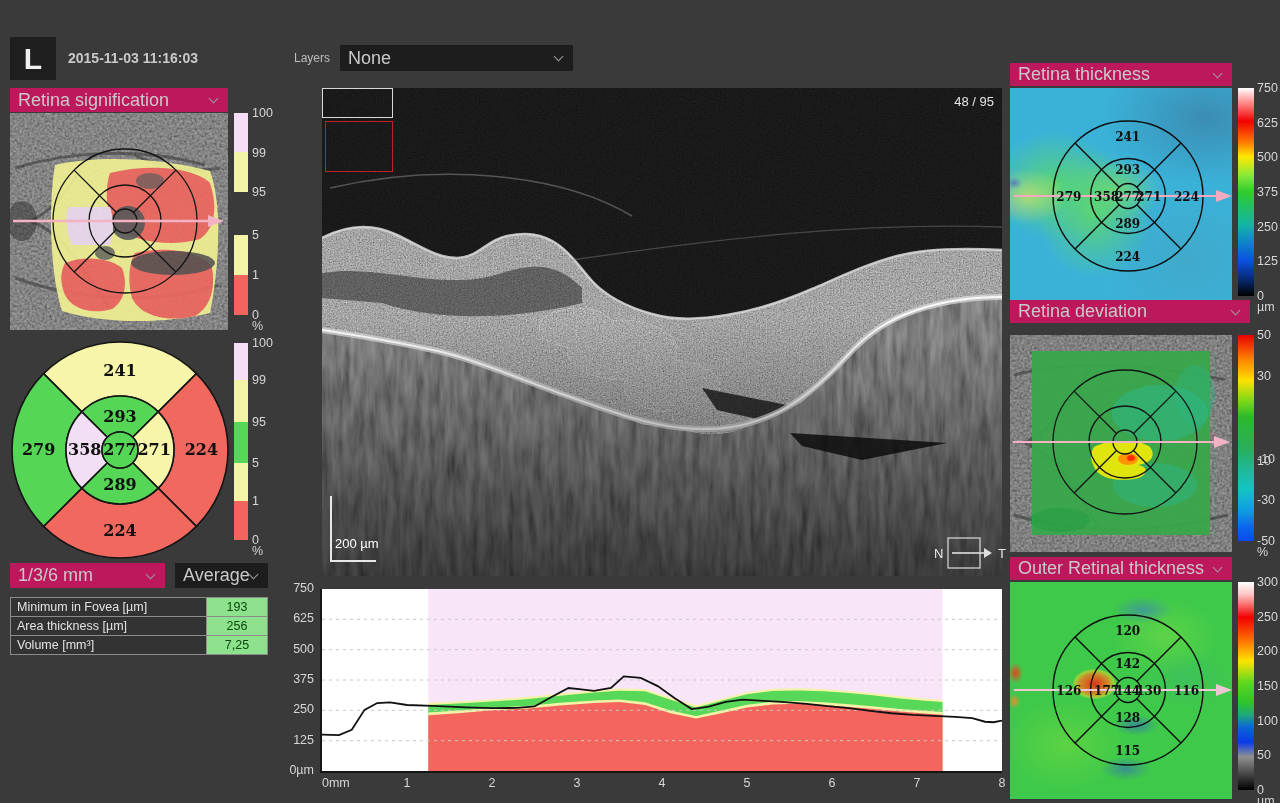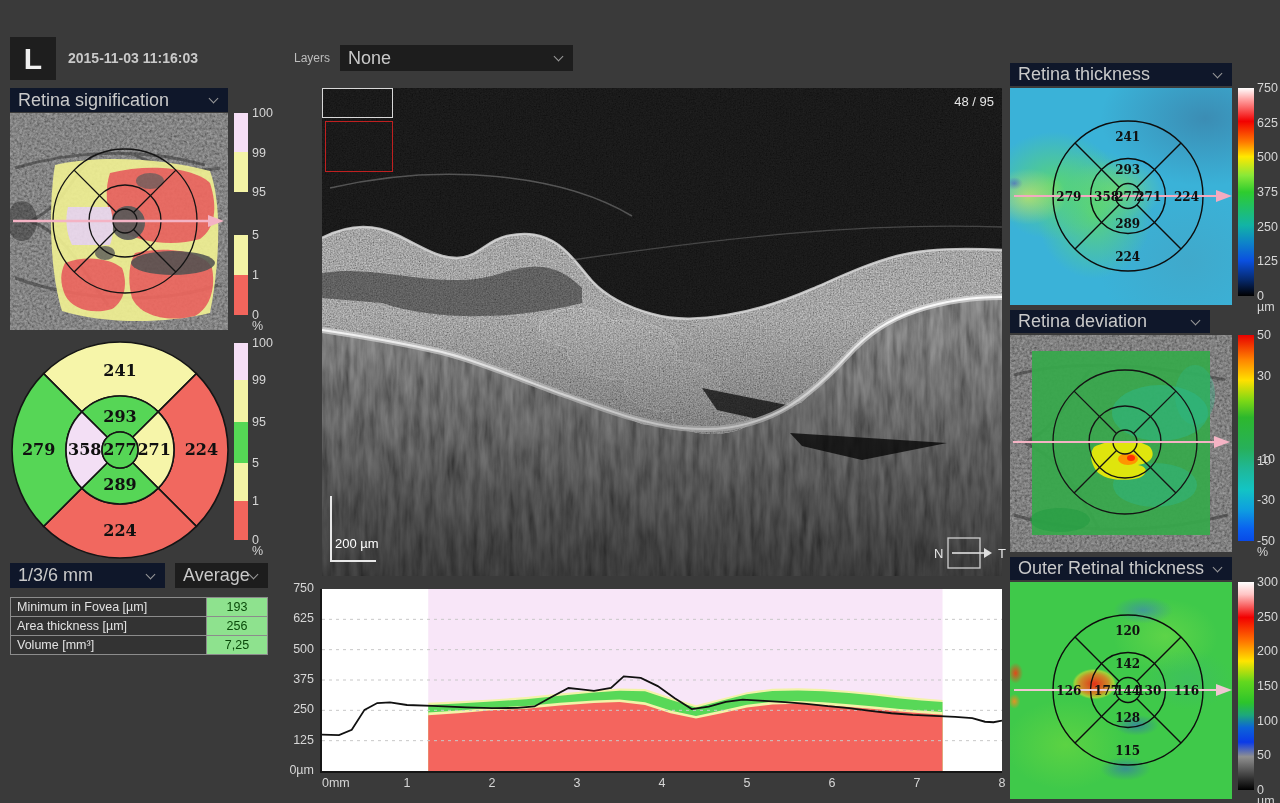--- a/index.html
+++ b/index.html
@@ -13,21 +13,21 @@
   .tab.dark{background:#1b1b1b;color:#cfcfcf;}
   
   .eye-badge{position:absolute;left:10px;top:37px;width:46px;height:43px;background:#1e1e1e;
        color:#f0f0f0;font-size:30px;font-weight:700;text-align:center;line-height:43px;}
   .scan-date{position:absolute;left:68px;top:50px;font-size:14px;font-weight:600;color:#c9c9c9;}
   .lbl-sm{position:absolute;font-size:12px;color:#bdbdbd;}
   
   .dd{position:absolute;display:flex;align-items:center;justify-content:space-between;
       padding:0 8px;font-size:18px;color:#c9c9c9;cursor:pointer;box-sizing:border-box;}
   .dd-darker{background:#1d1d1d;}
-  .dd-panel{background:#0f172a;}
+  .dd-panel{background:#be185d;}
   .chev{width:10px;height:10px;flex:0 0 auto;}
   .chev::after{content:'';display:block;width:6px;height:6px;margin-top:0px;
       border-right:1.6px solid #9a9a9a;border-bottom:1.6px solid #9a9a9a;transform:rotate(45deg);}
   
   .imgpanel{position:absolute;overflow:hidden;background:#000;}
   .mapnum{position:absolute;transform:translate(-50%,-50%);font-family:"DejaVu Serif",serif;
       font-weight:700;color:#101010;white-space:nowrap;}
   .num-lg{font-size:16px;}
   .num-sm{font-size:12px;}
   
@@ -356,21 +356,21 @@
       <span style="top: calc(0% - 7px);">750</span>
       <span style="top: calc(16.6667% - 7px);">625</span>
       <span style="top: calc(33.3333% - 7px);">500</span>
       <span style="top: calc(50% - 7px);">375</span>
       <span style="top: calc(66.6667% - 7px);">250</span>
       <span style="top: calc(83.3333% - 7px);">125</span>
       <span style="top: calc(100% - 7px);">0</span>
       <span style="top: calc(100% + 4px);">µm</span>
     </div>
 
-  <div class="dd dd-panel" style="left:1010px;top:310px;width:200px;height:23px">
+  <div class="dd dd-panel" style="left:1010px;top:300px;width:240px;height:23px">
     <span>Retina deviation</span>
     <span class="chev"></span>
   </div>
   <div class="imgpanel" style="left:1010px;top:335px;width:222px;height:217px">
     <svg width="222" height="217" viewBox="0 0 222 217">
       <defs>
         <filter id="dGrain" x="-5%" y="-5%" width="110%" height="110%">
           <feTurbulence type="fractalNoise" baseFrequency="0.4" numOctaves="3" seed="9" result="t"></feTurbulence>
           <feColorMatrix in="t" type="saturate" values="0" result="g"></feColorMatrix>
           <feComponentTransfer in="g" result="gb">

